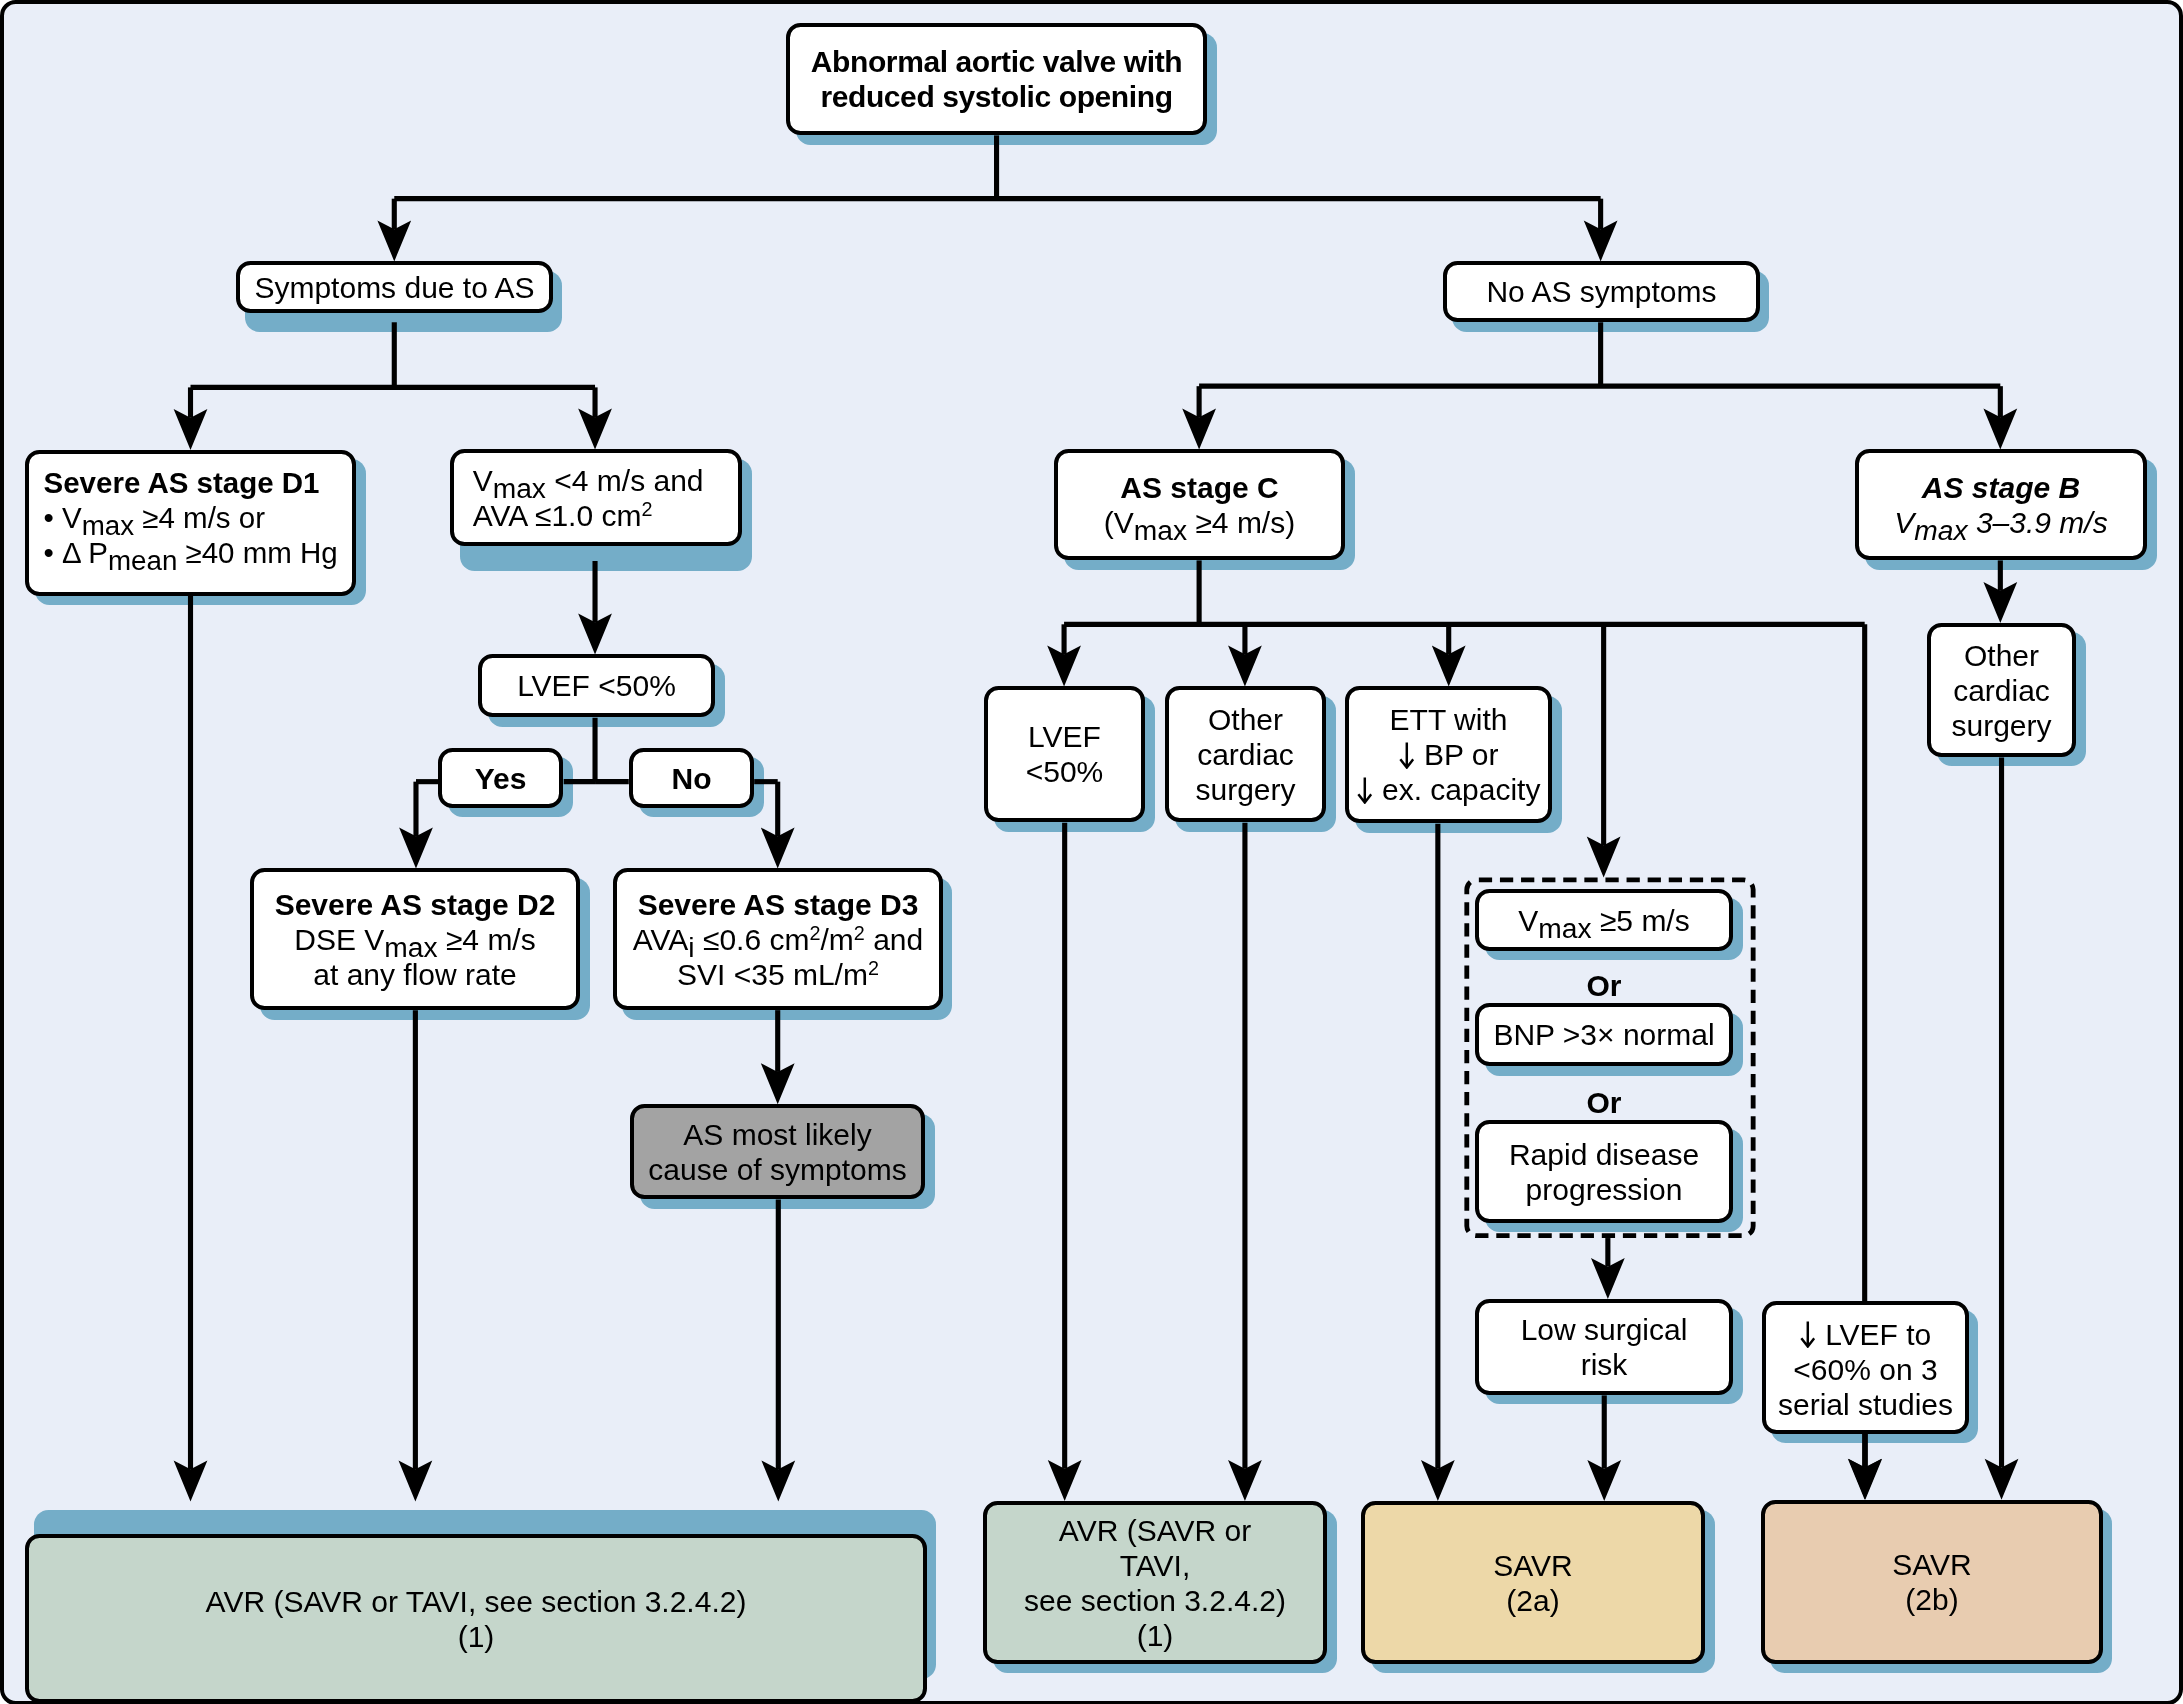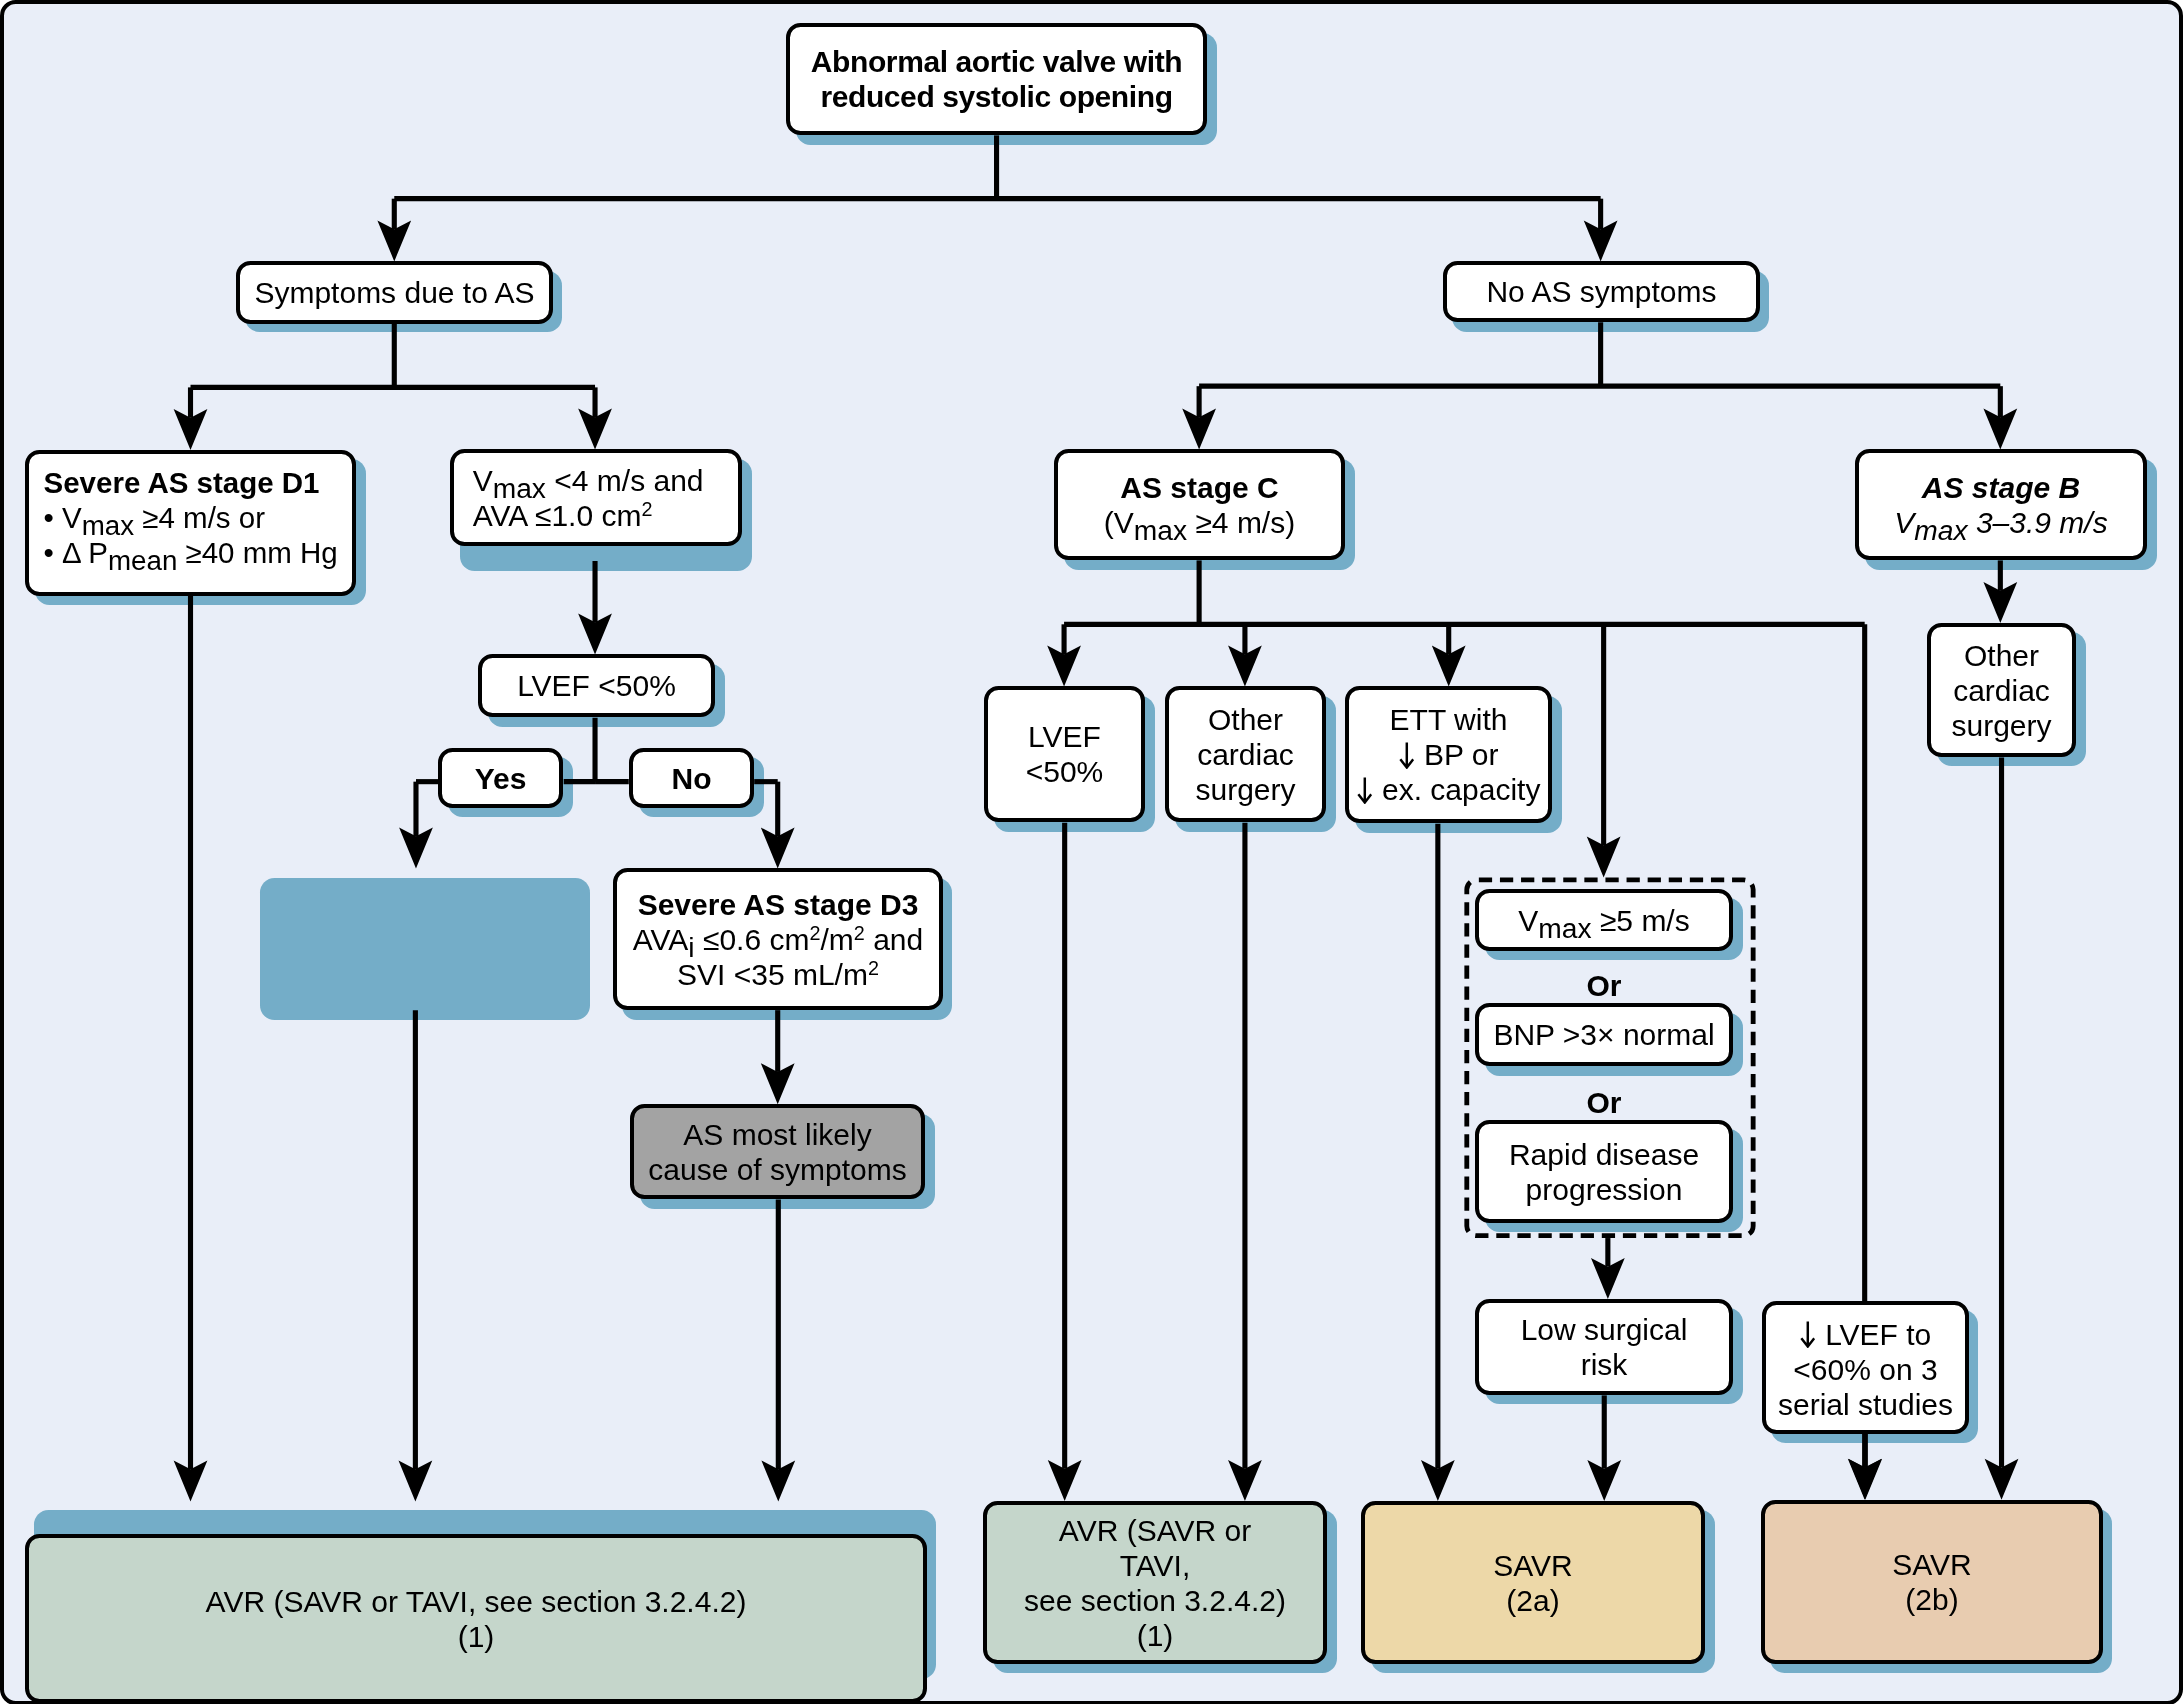--- a/index.html
+++ b/index.html
@@ -124,21 +124,21 @@
       <path class="ln" d="M 1766 1364 L 1766 2435.5"></path>
       <path class="ah" d="M 1766 2489 L 1738 2421 L 1766 2435.5 L 1794 2421 Z"></path>
       <path class="ln" d="M 2065 1364 L 2065 2435.5"></path>
       <path class="ah" d="M 2065 2489 L 2037 2421 L 2065 2435.5 L 2093 2421 Z"></path>
       <path class="ln" d="M 2385 1366 L 2385 2435.5"></path>
       <path class="ah" d="M 2385 2489 L 2357 2421 L 2385 2435.5 L 2413 2421 Z"></path>
     </svg>
     <div class="node" style="left:786px;top:23px;width:421px;height:112px;background:#ffffff;font-size:30px;line-height:35px;">
         <div class="inner" style="letter-spacing:-0.4px;"><b>Abnormal aortic valve with<br>reduced systolic opening</b></div>
       </div>
-    <div class="node" style="left:236px;top:261px;width:317px;height:63px;background:#ffffff;font-size:30px;line-height:35px;">
+    <div class="node" style="left:236px;top:261px;width:317px;height:52px;background:#ffffff;font-size:30px;line-height:35px;">
         <div class="inner" style="">Symptoms due to AS</div>
       </div>
     <div class="node" style="left:1443px;top:261px;width:317px;height:61px;background:#ffffff;font-size:30px;line-height:35px;">
         <div class="inner" style="">No AS symptoms</div>
       </div>
     <div class="node" style="left:25px;top:450px;width:331px;height:146px;background:#ffffff;font-size:29.5px;line-height:35px;text-align:left;padding-left:14.5px;">
         <div class="inner" style="position:relative;top:-5.4px;"><b>Severe AS stage D1</b><br><span class="bl">•&nbsp;V<sub>max</sub> ≥4 m/s or</span><br><span class="bl">•&nbsp;Δ P<sub>mean</sub> ≥40 mm Hg</span></div>
       </div>
     <div class="node" style="left:450px;top:449px;width:292px;height:97px;background:#ffffff;font-size:30px;line-height:35px;text-align:left;padding-left:18.7px;">
         <div class="inner" style="">V<sub>max</sub> &lt;4 m/s and<br>AVA ≤1.0 cm<sup>2</sup></div>
@@ -150,20 +150,23 @@
         <div class="inner" style=""><b>AS stage B</b><br>V<sub>max</sub> 3–3.9 m/s</div>
       </div>
     <div class="node" style="left:478px;top:654px;width:237px;height:63px;background:#ffffff;font-size:30px;line-height:35px;">
         <div class="inner" style="">LVEF &lt;50%</div>
       </div>
     <div class="node" style="left:438px;top:748px;width:125px;height:60px;background:#ffffff;font-size:30px;line-height:35px;">
         <div class="inner" style=""><b class="tight">Yes</b></div>
       </div>
     <div class="node" style="left:629px;top:748px;width:125px;height:60px;background:#ffffff;font-size:30px;line-height:35px;">
         <div class="inner" style=""><b class="tight">No</b></div>
+      </div>
+    <div class="node" style="left:250px;top:868px;width:330px;height:142px;background:#ffffff;font-size:30px;line-height:35px;">
+        <div class="inner" style=""><b>Severe AS stage D2</b><br>DSE V<sub>max</sub> ≥4 m/s<br>at any flow rate</div>
       </div>
     <div class="node" style="left:613px;top:868px;width:330px;height:142px;background:#ffffff;font-size:30px;line-height:35px;">
         <div class="inner" style=""><b>Severe AS stage D3</b><br>AVA<sub>i</sub> ≤0.6 cm<sup>2</sup>/m<sup>2</sup> and<br>SVI &lt;35 mL/m<sup>2</sup></div>
       </div>
     <div class="node" style="left:630px;top:1104px;width:295px;height:95px;background:#a3a3a3;font-size:30px;line-height:35px;">
         <div class="inner" style="">AS most likely<br>cause of symptoms</div>
       </div>
     <div class="node" style="left:984px;top:686px;width:161px;height:136px;background:#ffffff;font-size:30px;line-height:35px;">
         <div class="inner" style="">LVEF<br>&lt;50%</div>
       </div>

